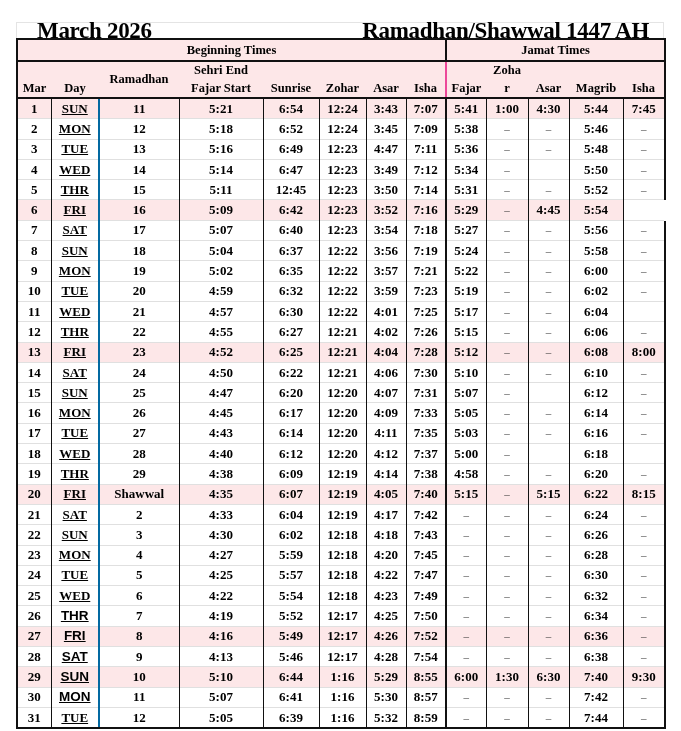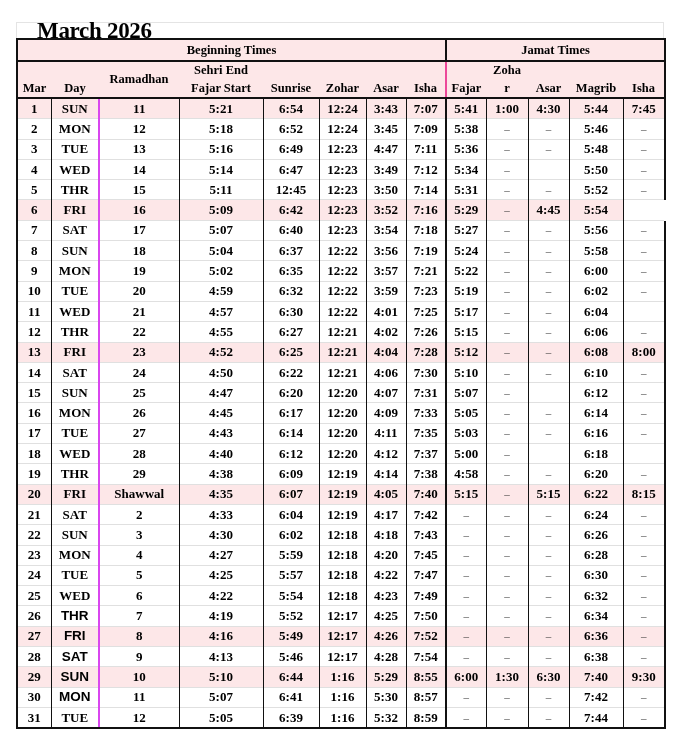--- a/index.html
+++ b/index.html
@@ -8,21 +8,21 @@
   .title-bar { height: 16px; border: 1px solid #e4e4e4; border-bottom: none; display: flex; justify-content: space-between; align-items: center; padding: 0 14px 0 20px; box-sizing: border-box; }
   .title-left, .title-right { font-weight: bold; font-size: 23px; letter-spacing: -0.3px; }
   table { border-collapse: collapse; width: 648px; table-layout: fixed; }
   td, th { padding: 0; text-align: center; font-weight: bold; font-size: 13px; height: 19.3px; line-height: 18px; white-space: nowrap; overflow: hidden; }
   .hdr { background: #fde7e8; }
   .hdr th { font-size: 12.5px; }
   tr.data td { border-left: 1.5px solid #111; border-top: 1px solid #e0e0e0; }
   tr.data td.c-mar { border-left: 2px solid #111; }
   tr.data td.c-jisha { border-right: 2px solid #111; }
   tr.data td.c-ram, tr.data td.c-jfajar { border-left: 2px solid #111; }
-  tr.data td.c-day { border-right: 2px solid #d946ef; }
+  tr.data td.c-day { border-right: 2px solid #0369a1; text-decoration: underline; }
   tr.pink td { background: #fde7e8; }
   tr.pink td.nofill { background: #ffffff; border-right-color: transparent; }
   .sans { font-family: "Liberation Sans", "DejaVu Sans", sans-serif; font-size: 13.5px; }
   .dash { font-weight: normal; font-size: 11px; color: #333; }
   tr.group th { border-bottom: 2px solid #111; border-top: 2px solid #111; height: 20px; }
   tr.group th.g-begin { border-left: 2px solid #111; border-right: 2px solid #111; }
   tr.group th.g-jamat { border-right: 2px solid #111; margin-left: 12px; }
   tr.sub1 th { height: 17px; line-height: 17px; }
   tr.sub2 th { height: 18px; line-height: 16px; border-bottom: 2px solid #111; }
   tr.sub1 th.c-left, tr.sub2 th.c-left { border-left: 2px solid #111; margin-left: 33px; }
@@ -30,20 +30,21 @@
   tr.sub1 th.sep, tr.sub2 th.sep { border-left: 2px solid #ec4899; margin-left: 31px; }
   tr.last td { border-bottom: 2px solid #111; }
   .ram-hdr { vertical-align: middle; }
 </style>
 </head>
 <body>
 
 <div class="sheet">
   <div class="title-bar">
     <span class="title-left">March 2026</span>
+    <span class="title-right">Ramadhan/Shawwal 1447 AH</span>
   </div>
   <table>
     <colgroup>
       <col style="width:34px">
         <col style="width:48px">
         <col style="width:80px">
         <col style="width:84px">
       <col style="width:56px">
         <col style="width:47px">
         <col style="width:40px">

